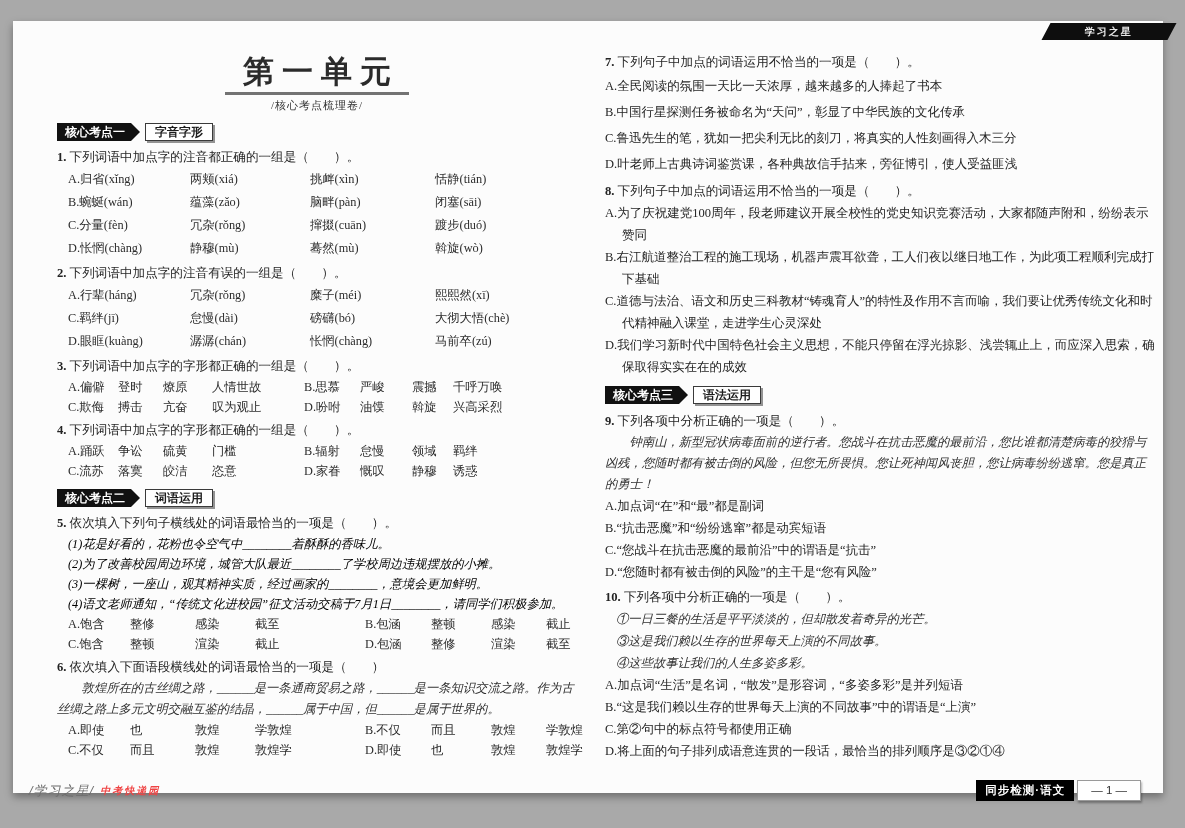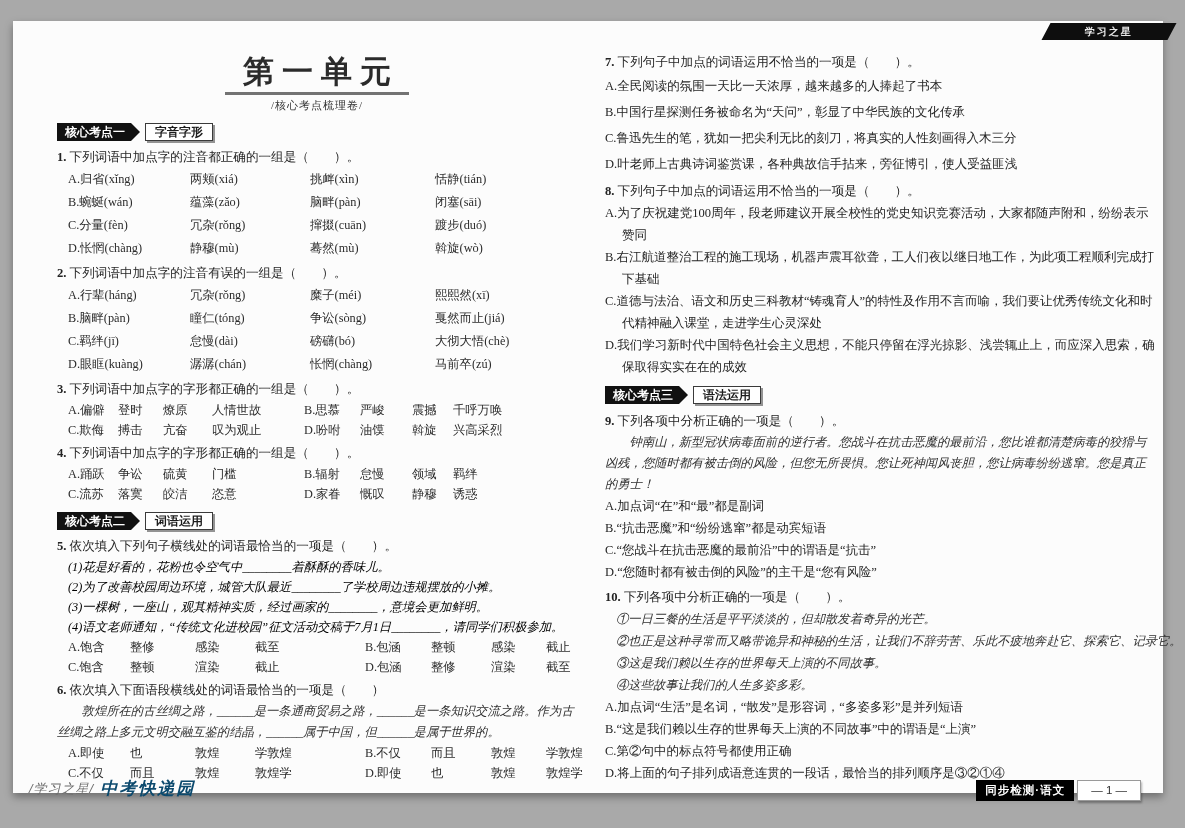--- a/index.html
+++ b/index.html
@@ -79,21 +79,21 @@
   .num-line{
     font-style:italic;color:#303030;font-size:12.3px;line-height:22px;
     padding-left:11px;white-space:nowrap;
   }
 
   .footer-left{
     position:absolute;left:16px;bottom:-7px;display:flex;align-items:center;
     font-family:"Liberation Sans","DejaVu Sans",sans-serif;
   }
   .fl-brand{color:#6e6e6e;font-size:13px;font-weight:normal;font-style:italic;letter-spacing:1px;}
-  .fl-name{color:#0c4a6e;font-size:17px;font-weight:bold;font-style:italic;margin-left:6px;letter-spacing:2px;}
+  .fl-name{color:#ef4444;font-size:10px;font-weight:bold;font-style:italic;margin-left:6px;letter-spacing:2px;}
   .footer-right{
     position:absolute;right:22px;bottom:-8px;display:flex;align-items:stretch;
     font-family:"Liberation Sans","DejaVu Sans",sans-serif;font-size:11.5px;
   }
   .fr-black{background:#000;color:#fff;font-weight:bold;padding:3px 9px;letter-spacing:1px;}
   .fr-page{background:#fff;border:1px solid #9a9a9a;box-shadow:1px 2px 2px rgba(0,0,0,.3);
            padding:3px 13px;color:#333;margin-left:3px;}
 </style>
 </head>
 <body>
@@ -140,26 +140,20 @@
         </div>
     </div>
 
     <div class="qblock">
       <p class="stem"><b class="qnum">2.</b> <span>下列词语中加点字的注音有误的一组是（　　）。</span></p>
       <div class="grid4">
           <span class="cell">A.行辈(háng)</span>
           <span class="cell">冗杂(rǒng)</span>
           <span class="cell">糜子(méi)</span>
           <span class="cell">熙熙然(xī)</span>
-        </div>
-      <div class="grid4">
-          <span class="cell">B.脑畔(pàn)</span>
-          <span class="cell">瞳仁(tóng)</span>
-          <span class="cell">争讼(sòng)</span>
-          <span class="cell">戛然而止(jiá)</span>
         </div>
       <div class="grid4">
           <span class="cell">C.羁绊(jī)</span>
           <span class="cell">怠慢(dài)</span>
           <span class="cell">磅礴(bó)</span>
           <span class="cell">大彻大悟(chè)</span>
         </div>
       <div class="grid4">
           <span class="cell">D.眼眶(kuàng)</span>
           <span class="cell">潺潺(chán)</span>
@@ -313,21 +307,20 @@
           <div class="opt-line">B.“抗击恶魔”和“纷纷逃窜”都是动宾短语</div>
           <div class="opt-line">C.“您战斗在抗击恶魔的最前沿”中的谓语是“抗击”</div>
           <div class="opt-line">D.“您随时都有被击倒的风险”的主干是“您有风险”</div>
         </div>
     </div>
 
     <div class="qblock">
       <p class="stem"><b class="qnum">10.</b> <span>下列各项中分析正确的一项是（　　）。</span></p>
       <div>
           <div class="num-line">①一日三餐的生活是平平淡淡的，但却散发着奇异的光芒。</div>
-          <div class="num-line">②也正是这种寻常而又略带诡异和神秘的生活，让我们不辞劳苦、乐此不疲地奔赴它、探索它、记录它。</div>
           <div class="num-line">③这是我们赖以生存的世界每天上演的不同故事。</div>
           <div class="num-line">④这些故事让我们的人生多姿多彩。</div>
         </div>
       <div>
           <div class="opt-line">A.加点词“生活”是名词，“散发”是形容词，“多姿多彩”是并列短语</div>
           <div class="opt-line">B.“这是我们赖以生存的世界每天上演的不同故事”中的谓语是“上演”</div>
           <div class="opt-line">C.第②句中的标点符号都使用正确</div>
           <div class="opt-line">D.将上面的句子排列成语意连贯的一段话，最恰当的排列顺序是③②①④</div>
         </div>
     </div>

